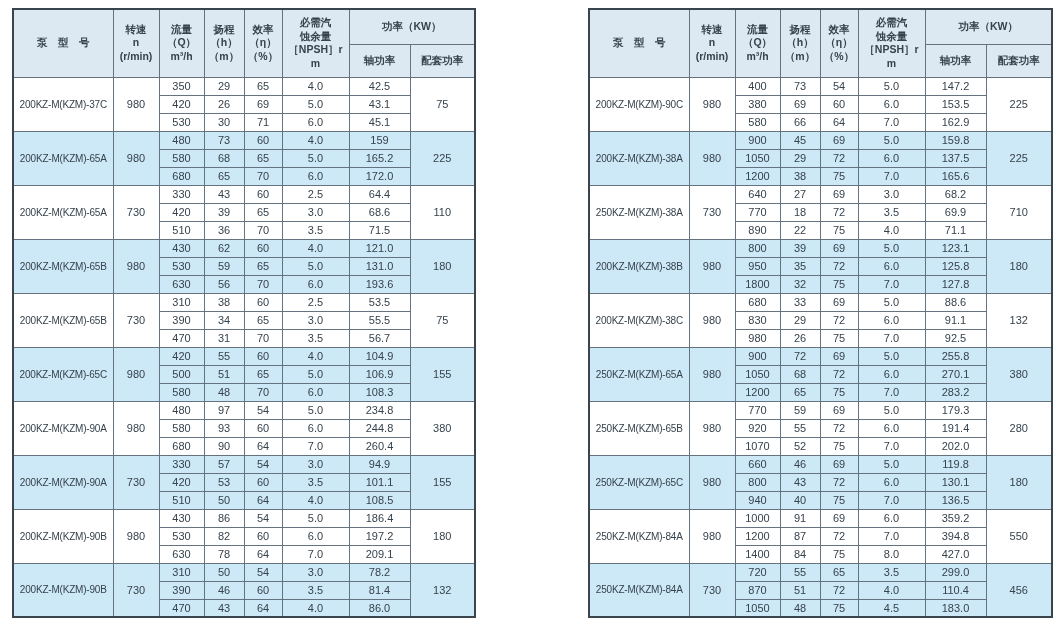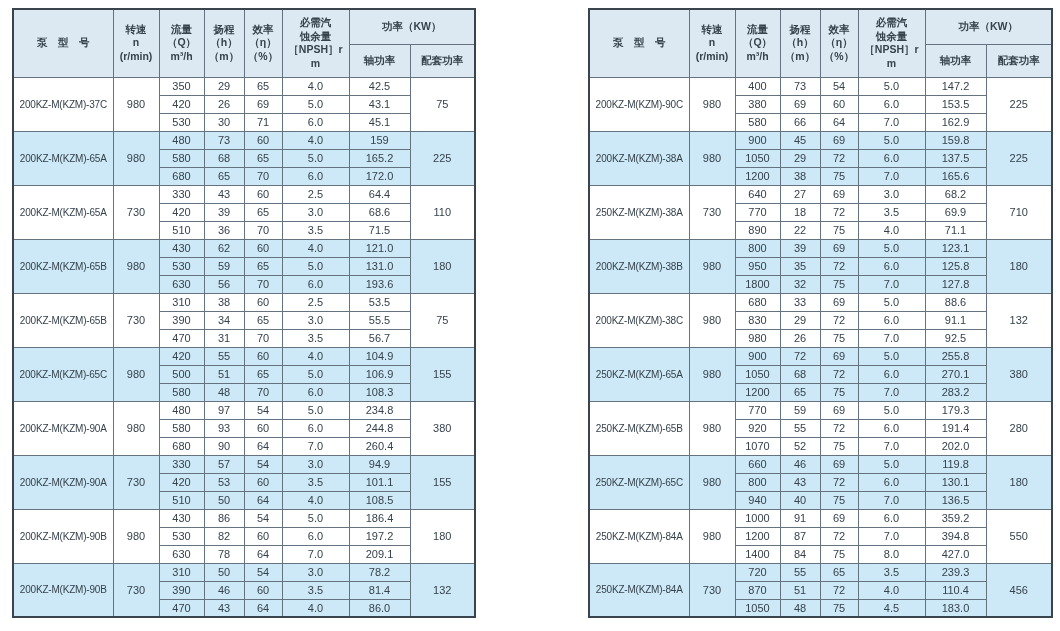--- a/index.html
+++ b/index.html
@@ -590,21 +590,21 @@
         <td>8.0</td>
         <td>427.0</td>
       </tr>
       <tr class="hl">
         <td rowspan="3" class="model">250KZ-M(KZM)-84A</td>
         <td rowspan="3">730</td>
         <td>720</td>
         <td>55</td>
         <td>65</td>
         <td>3.5</td>
-        <td>239.3</td>
+        <td>299.0</td>
         <td rowspan="3">456</td>
       </tr>
       <tr class="hl">
         <td>870</td>
         <td>51</td>
         <td>72</td>
         <td>4.0</td>
         <td>110.4</td>
       </tr>
       <tr class="hl">

